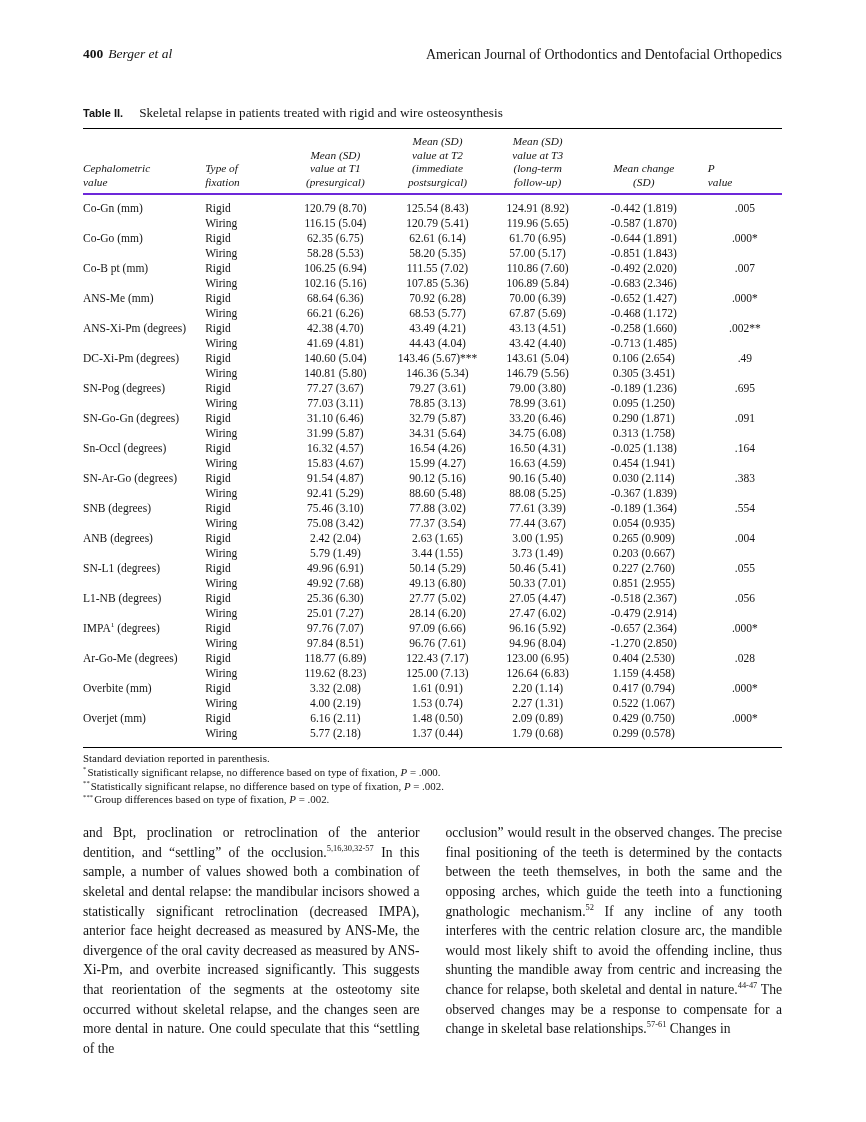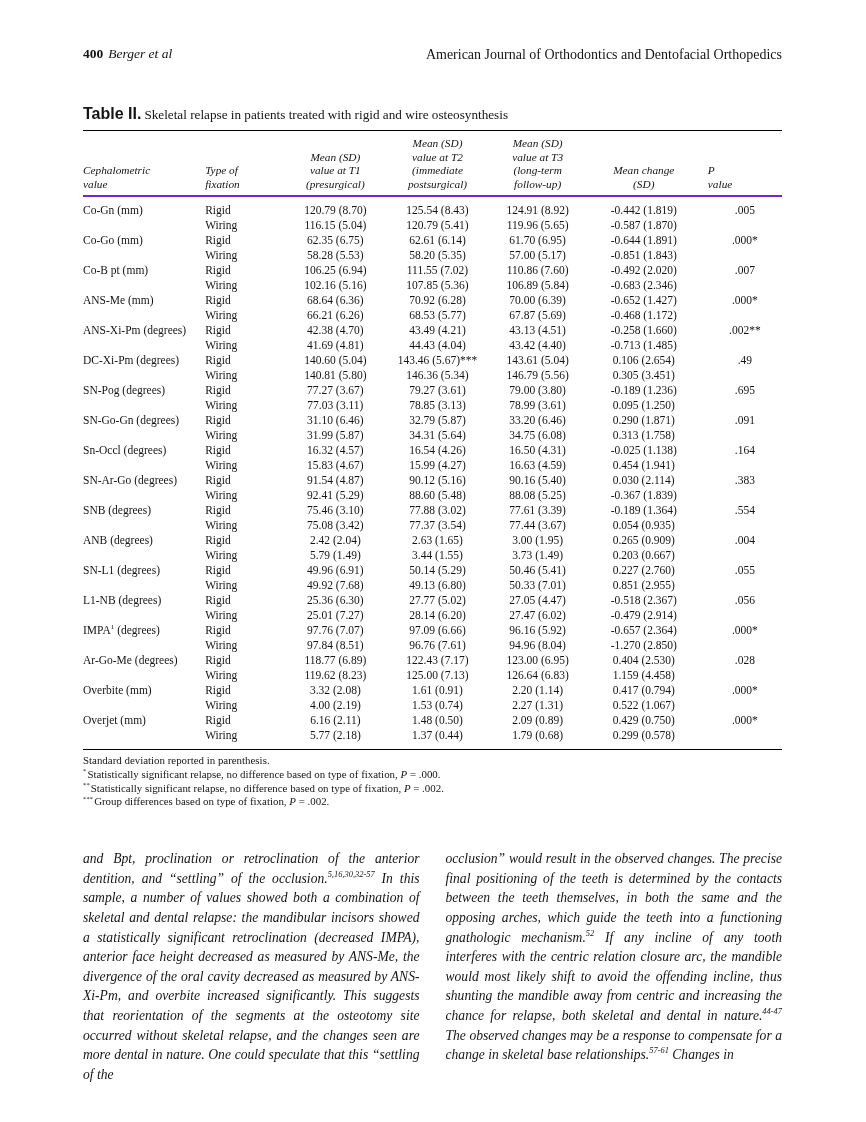--- a/index.html
+++ b/index.html
@@ -13,21 +13,21 @@
 
   
   .running-head { display:flex; justify-content:space-between; align-items:flex-start; margin-bottom:42px;gap:16px; }
   .head-left { font-size:13.5px; }
   .pageno { font-weight:bold; margin-right:5px; }
   .authors { font-style:italic; }
   .head-right { text-align:right; font-size:14px; line-height:17px; }
 
   
   .caption { font-size:13.2px; margin-bottom:7px; }
-  .cap-label { font-family:"Liberation Sans","DejaVu Sans",sans-serif; font-weight:bold; font-size:16px; margin-right:3px; }
+  .cap-label { font-family:"Liberation Sans","DejaVu Sans",sans-serif; font-weight:bold; font-size:11px; margin-right:16px; }
 
   
   .data-table {
     width:100%; border-collapse:collapse; table-layout:fixed;
     border-top:1px solid #000; border-bottom:1px solid #000;
   }
   col.w-measure { width:122px; } col.w-fix { width:78px; }
   col.w-t1 { width:104px; } col.w-t2 { width:100px; } col.w-t3 { width:100px; }
   col.w-chg { width:112px; } col.w-p { width:82px; }
 
@@ -46,21 +46,21 @@
   tbody tr:first-child td { padding-top:6px; }
   tbody tr:last-child td { padding-bottom:6px; }
 
   sup { font-size:0.62em; vertical-align:super; line-height:0; }
 
   
   .footnotes { margin-top:4px; font-size:10.9px; line-height:13.8px; }
   .fn-line sup { margin-right:1px; }
 
   
-  .article { display:flex; gap:26px; margin-top:40px;font-style:italic; }
+  .article { display:flex; gap:26px; margin-top:16px; }
   .article .col { flex:1; font-size:13.6px; line-height:19.6px; text-align:justify; }
 </style>
 </head>
 <body>
 
 <div class="page">
 
   <header class="running-head">
     <div class="head-left">
       <span class="pageno">400</span><span class="authors">Berger et al</span>

